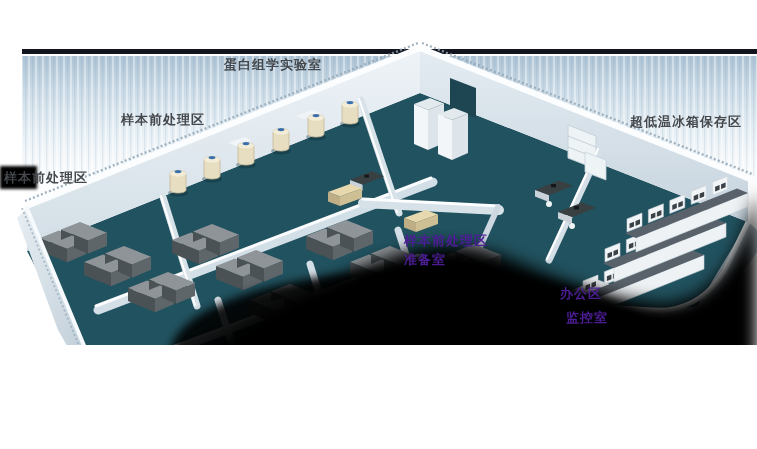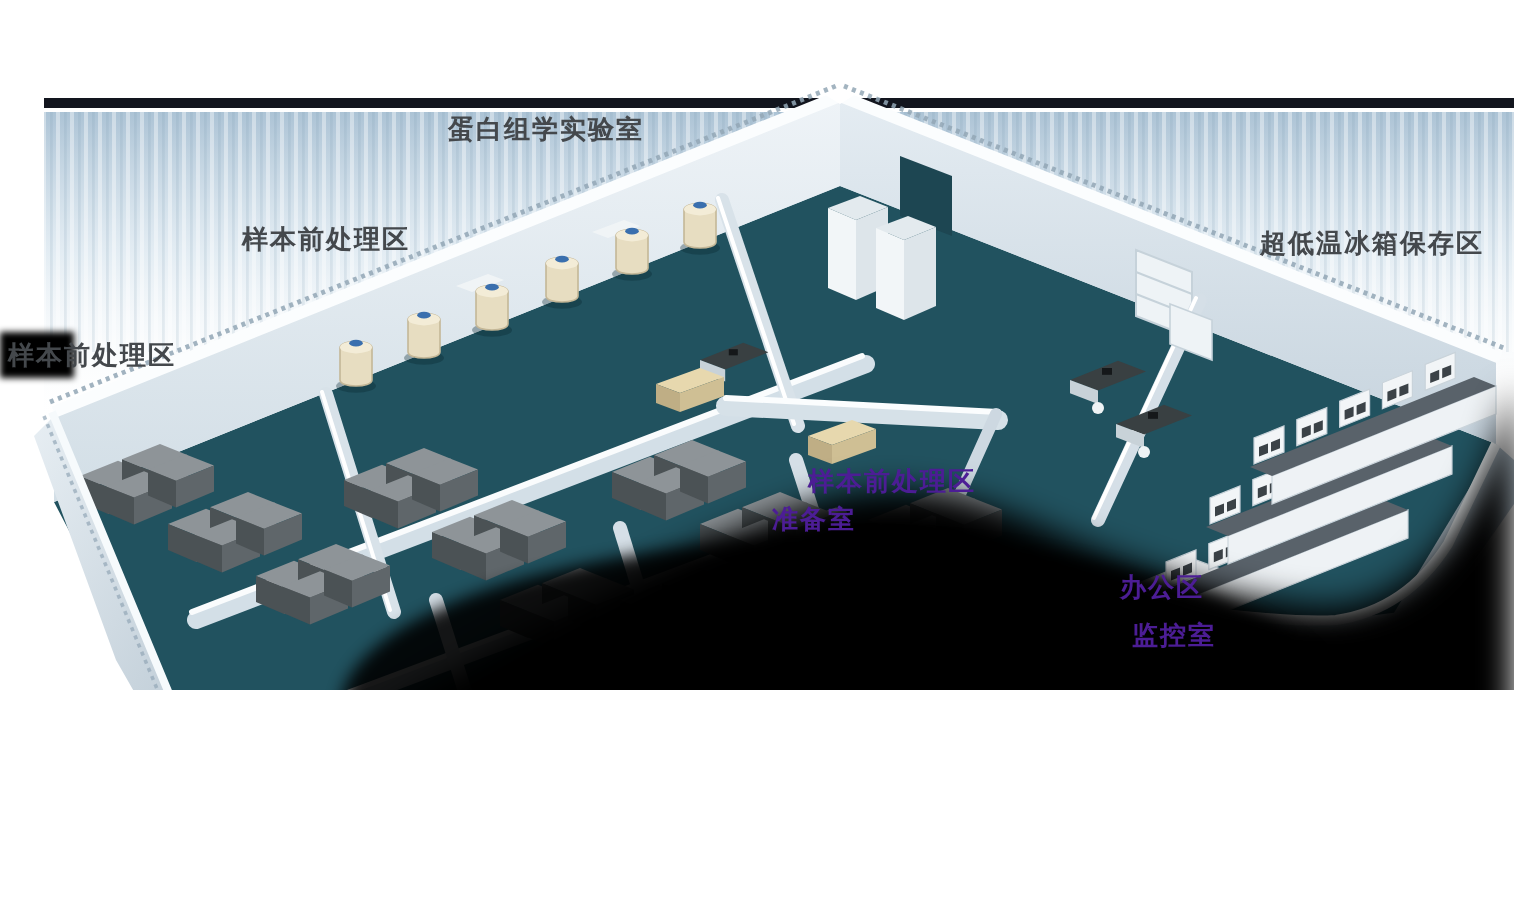--- a/index.html
+++ b/index.html
@@ -220,17 +220,17 @@
       <polygon points="52,449 88,397 143,446" fill="#ffffff" filter="url(#blurSml)"></polygon>
     </g>
   </g>
 </svg>
 
 <div class="lbl" style="left:224px;top:57px">蛋白组学实验室</div>
 <div class="lbl" style="left:121px;top:112px">样本前处理区</div>
 <div class="lbl" style="left:4px;top:170px">样本前处理区</div>
 <div class="lbl" style="left:630px;top:114px">超低温冰箱保存区</div>
 <div class="lbl lbl--light" style="left:404px;top:233px">样本前处理区</div>
-<div class="lbl lbl--light" style="left:386px;top:252px">准备室</div>
+<div class="lbl lbl--light" style="left:404px;top:252px">准备室</div>
 <div class="lbl lbl--light" style="left:560px;top:286px">办公区</div>
 <div class="lbl lbl--light" style="left:566px;top:310px">监控室</div>
 
 </div>
 
 </body></html>

